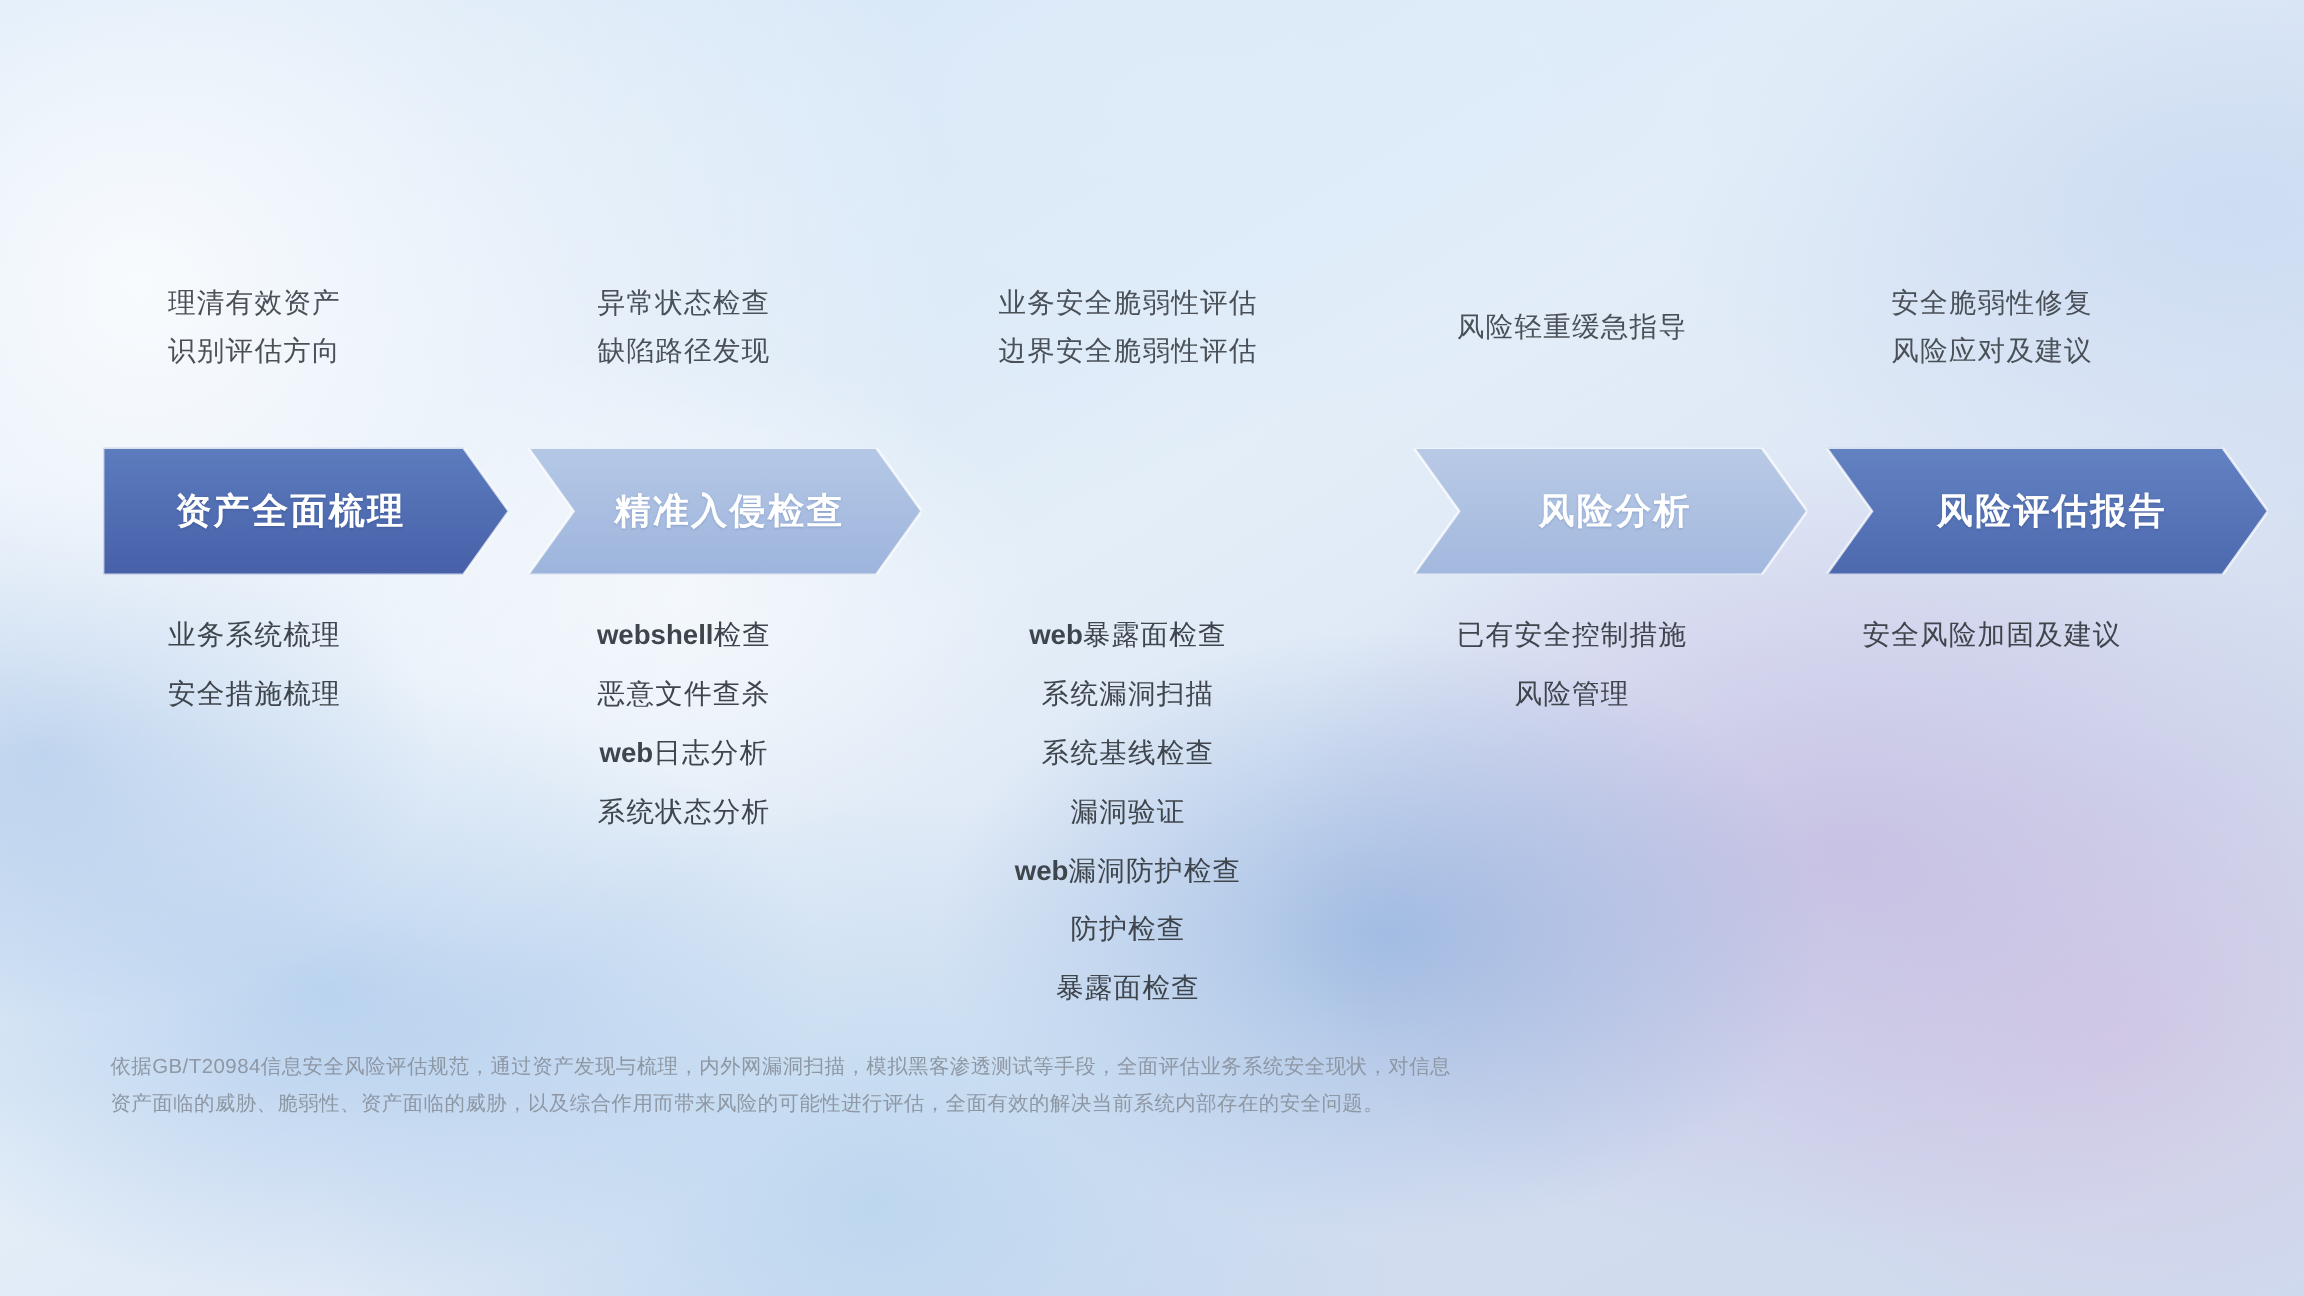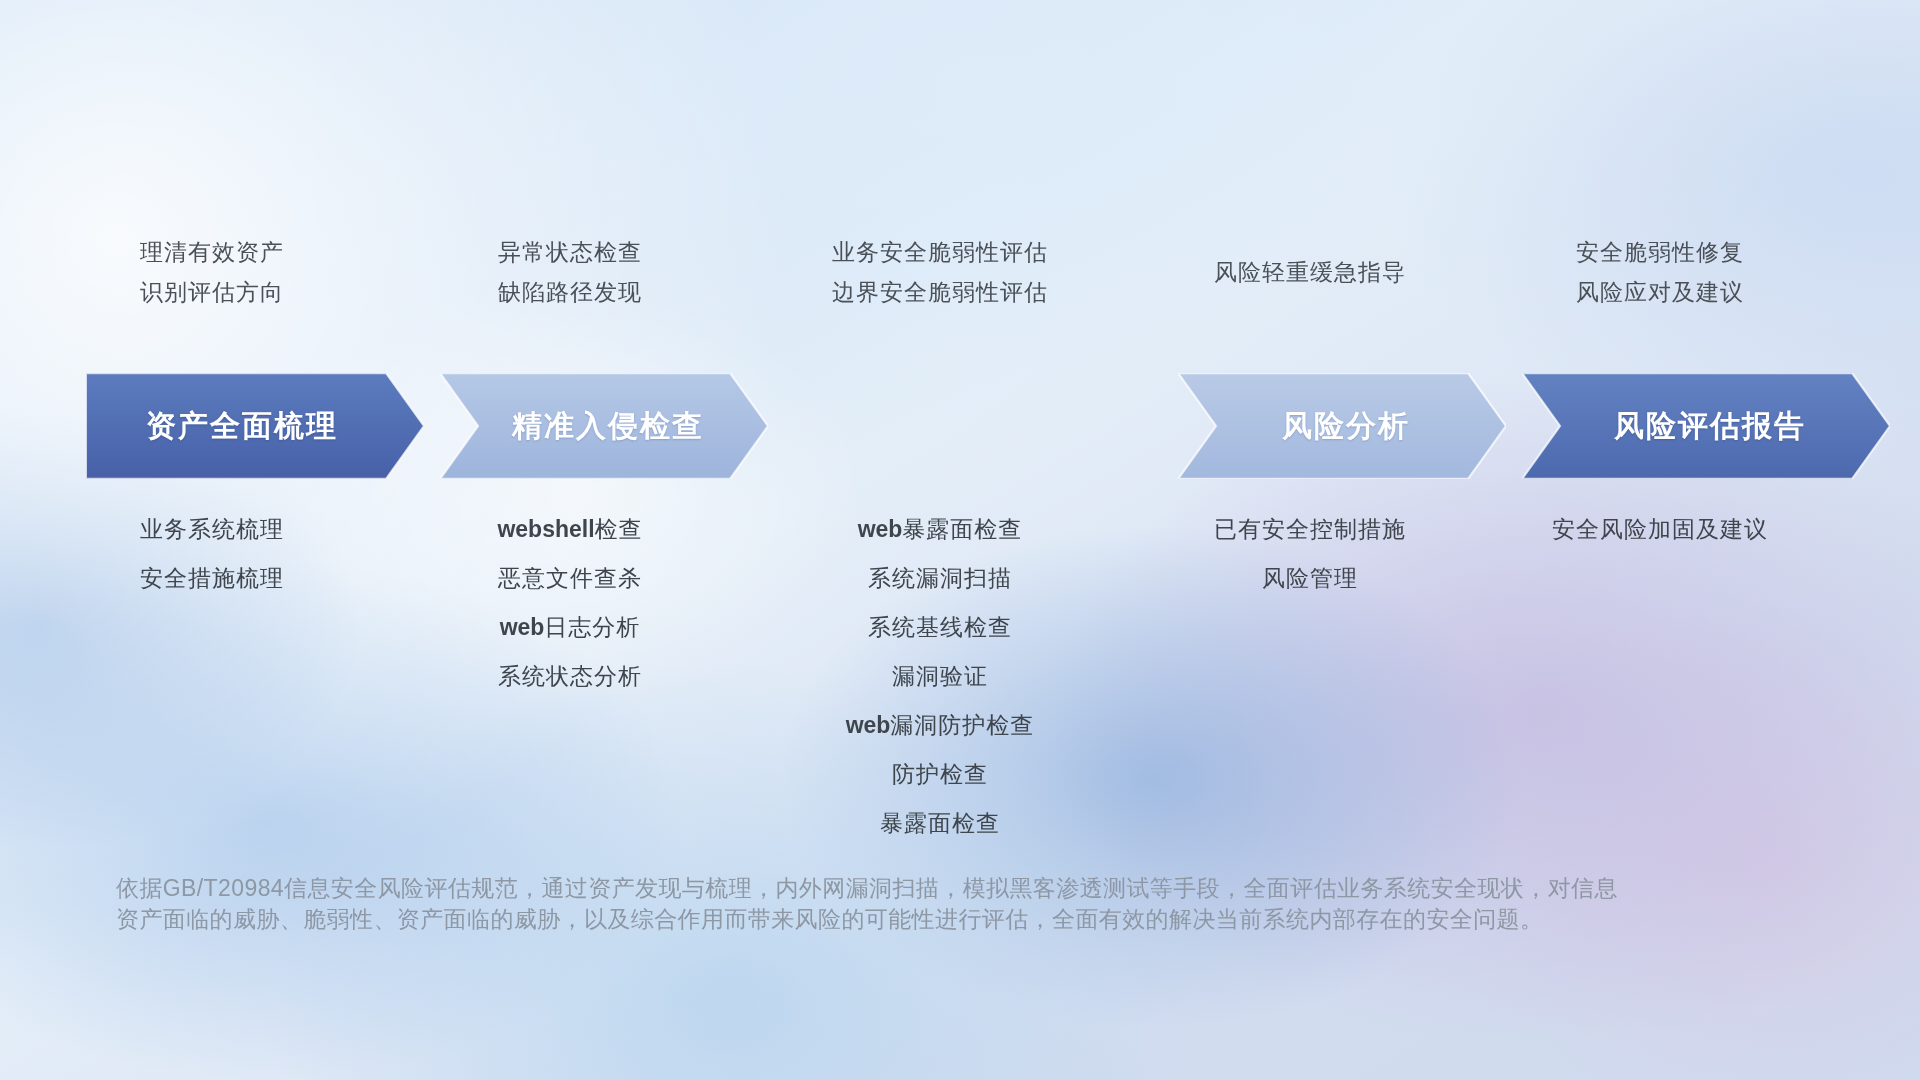--- a/index.html
+++ b/index.html
@@ -36,22 +36,22 @@
   .seg.mid  .lbl{color:#ffffff;text-shadow:0 1px 2px rgba(70,95,150,.30);}
   .seg.lite .lbl{color:#4a6bb5;}
   .shape{position:absolute;inset:0;z-index:1;}
   .shape svg{display:block;width:100%;height:100%;}
   
   .botrow{position:absolute;left:0;top:505px;width:1920px;}
   .botcol{position:absolute;text-align:center;color:#3f454c;font-size:23px;line-height:49px;white-space:nowrap;}
   .botcol .it{height:49px;letter-spacing:1px;}
   .botcol .it .lat{font-weight:bold;letter-spacing:0;}
   
-  .footer{position:absolute;left:116px;top:873px;width:1640px;color:#8e97a4;
-          font-size:23px;line-height:31px;letter-spacing:.4px;}
+  .footer{position:absolute;left:92px;top:873px;width:1640px;color:#8e97a4;
+          font-size:17px;line-height:31px;letter-spacing:.4px;}
   .footer p{margin:0;}
 </style>
 </head>
 <body>
 
 <div id="stage">
 
   <div class="toprow">
       <div class="topcol" style="left: -38px; width: 500px; top: 0px;">
         <div>理清有效资产</div>

